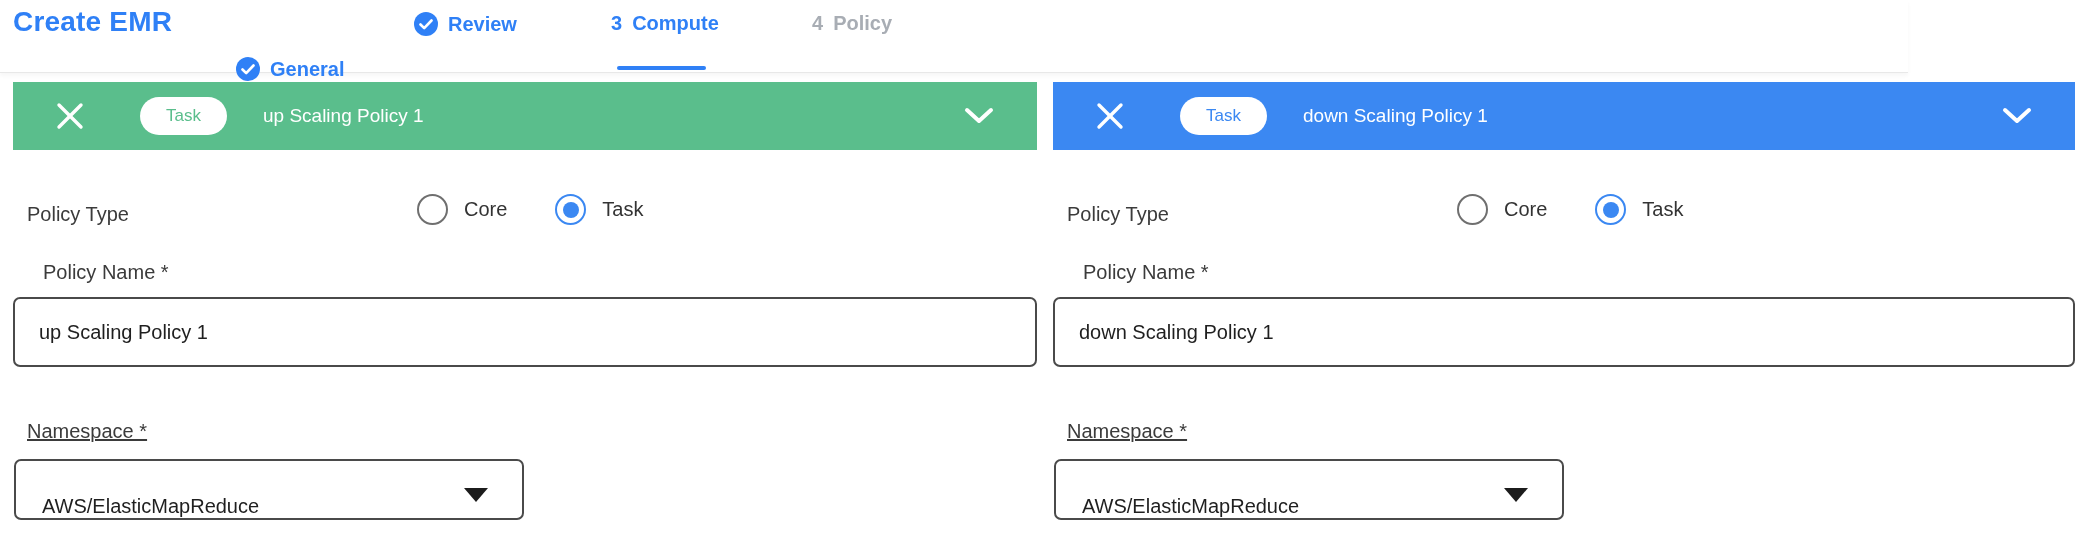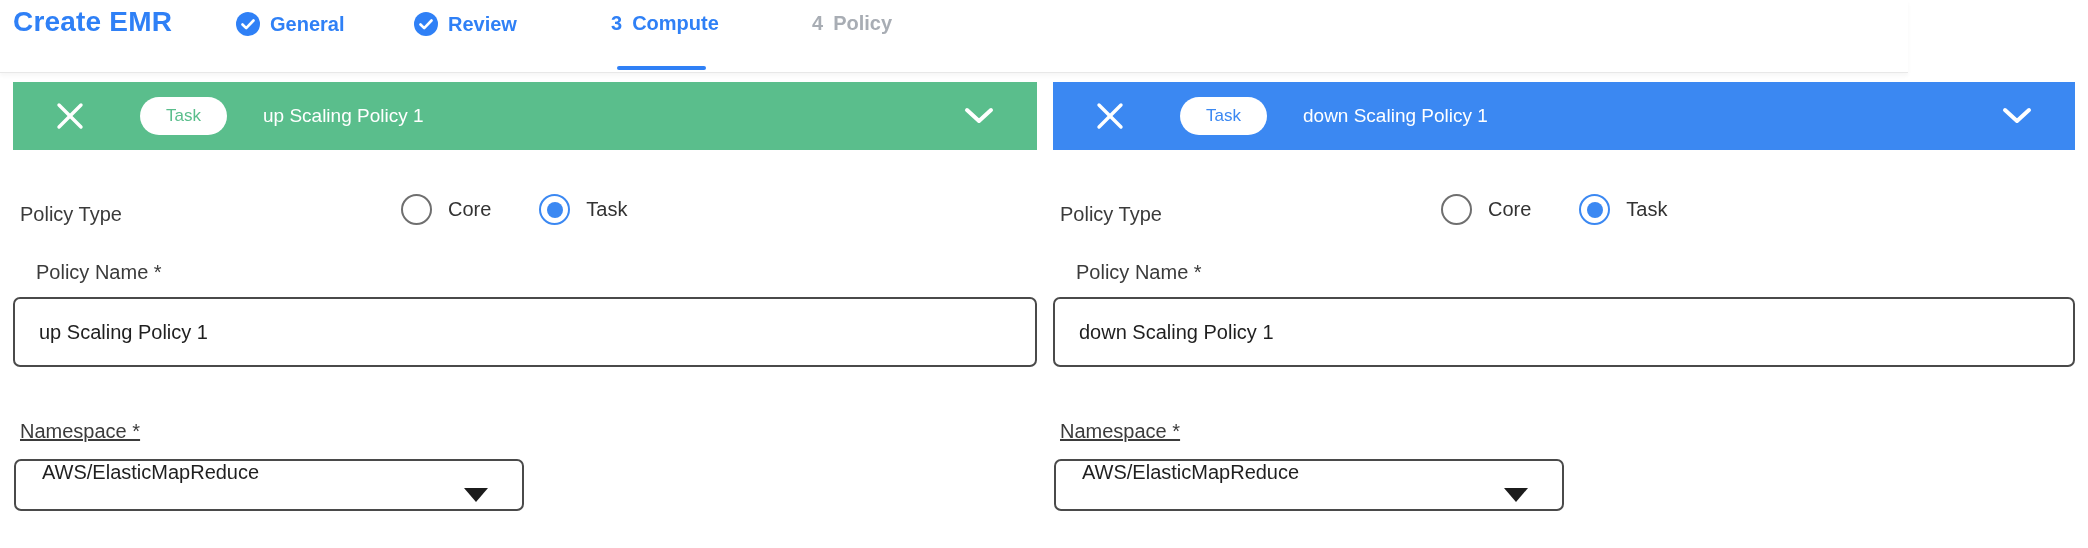--- a/index.html
+++ b/index.html
@@ -9,21 +9,21 @@
 
   
   .app-header { position:absolute; top:0; left:0; width:1908px; height:73px;
                 background:#ffffff; border-bottom:1px solid #e8e8e8;
                 box-shadow:0 3px 4px rgba(0,0,0,0.035); z-index:5; }
   .page-title { position:absolute; left:13px; top:6px; font-size:28px;
                 font-weight:700; color:#2f80f6; letter-spacing:0.2px; }
   .step { position:absolute; top:12px; display:flex; align-items:center;
           gap:10px; font-size:20px; font-weight:600; color:#2f80f6;
           cursor:pointer; white-space:nowrap; }
-  .step--general { left:236px; }
+  .step--general { left:236px;margin-top:45px; }
   .step--compute { left:414px; }
   .step--scaling { left:611px; }
   .step--review  { left:812px; color:#a8adb4; }
   .check-circle { width:24px; height:24px; border-radius:50%;
                   background:#2f80f6; display:flex; align-items:center;
                   justify-content:center; flex:0 0 auto; }
   .step-number { font-weight:600; }
   .active-underline { position:absolute; left:617px; top:66px; width:89px;
                       height:4px; background:#2f80f6; border-radius:2px; }
 
@@ -45,44 +45,44 @@
            align-items:center; justify-content:center; font-size:17px;
            flex:0 0 auto; }
   .panel--left  .badge { color:#5abe8c; }
   .panel--right .badge { color:#3b88f2; }
   .panel-title { margin-left:36px; font-size:19px; font-weight:400; }
   .collapse-btn { margin-left:auto; margin-right:42px; width:32px; height:22px;
                   display:flex; align-items:center; justify-content:center;
                   cursor:pointer; flex:0 0 auto; }
 
   
-  .field-label { position:absolute; left:7px; font-size:20px; color:#3b3b3b; }
+  .field-label { position:absolute; left:14px; font-size:20px; color:#3b3b3b; }
   .label-policy-type { top:121px; }
   .label-policy-name { top:179px;margin-left:16px; }
   .label-namespace   { top:338px;text-decoration:underline; }
 
-  .radio-group { position:absolute; left:388px; top:112px; display:flex;
+  .radio-group { position:absolute; left:404px; top:112px; display:flex;
                  align-items:center; gap:48px; }
   .radio-option { display:flex; align-items:center; gap:16px; font-size:20px;
                   color:#333333; cursor:pointer; }
   .radio-outer { width:31px; height:31px; border-radius:50%; background:#fff;
                  border:2px solid #6f6f6f; position:relative; flex:0 0 auto; }
   .radio-outer--selected { border-color:#3b88f2; }
   .radio-outer--selected::after { content:""; position:absolute; left:50%;
                  top:50%; transform:translate(-50%,-50%); width:16px;
                  height:16px; border-radius:50%; background:#3b88f2; }
 
   .text-input { position:absolute; top:215px; left:0; width:100%; height:70px;
                 border:2px solid #4a4a4a; border-radius:7px; background:#fff;
                 font-family:inherit; font-size:20px; color:#1f1f1f;
                 padding-left:24px; outline:none; }
 
-  .dropdown { position:absolute; top:377px; left:1px; width:510px; height:52px;
+  .dropdown { position:absolute; top:377px; left:1px; width:510px; height:61px;
               border:2px solid #4a4a4a; border-radius:7px; background:#fff;
-              display:flex; align-items:flex-start; cursor:pointer; }
+              display:flex; align-items:flex-end; cursor:pointer; }
   .dropdown-value { margin-left:26px; font-size:20px; color:#1f1f1f; }
   .caret-down { position:absolute; right:34px; top:27px; width:0; height:0;
                 border-left:12px solid transparent;
                 border-right:12px solid transparent;
                 border-top:14px solid #1c1c1c; }
 
   svg { display:block; }
 </style>
 </head>
 <body>

